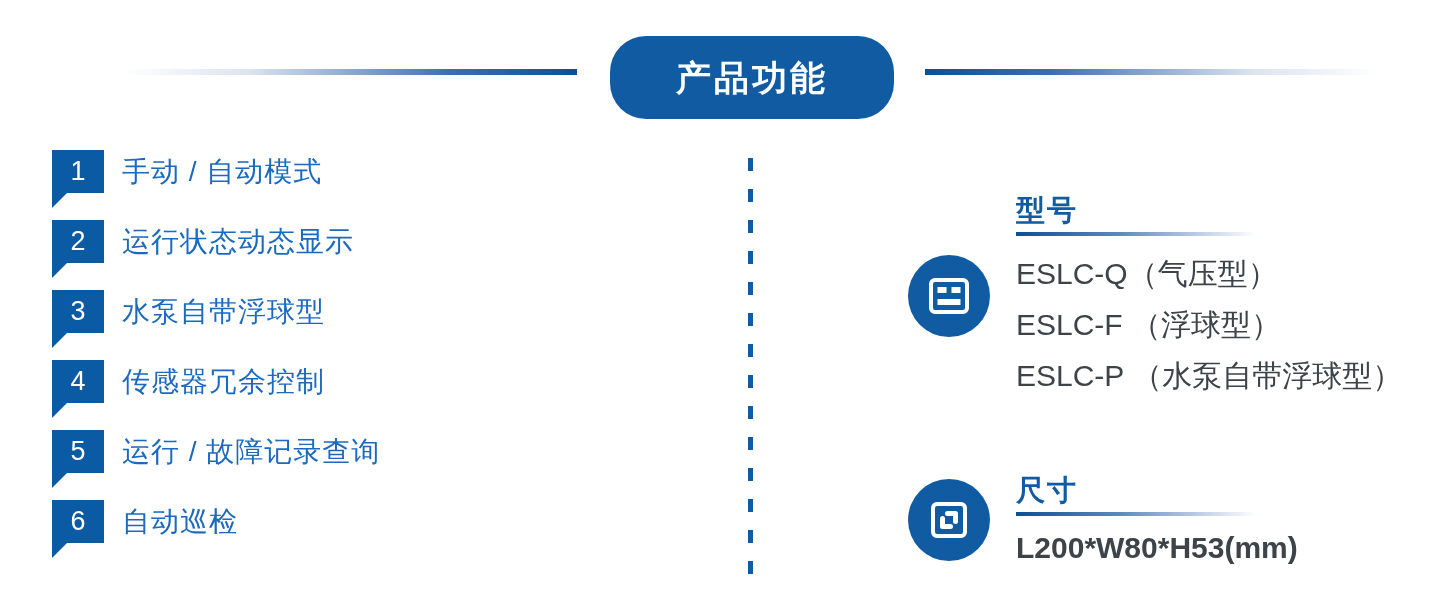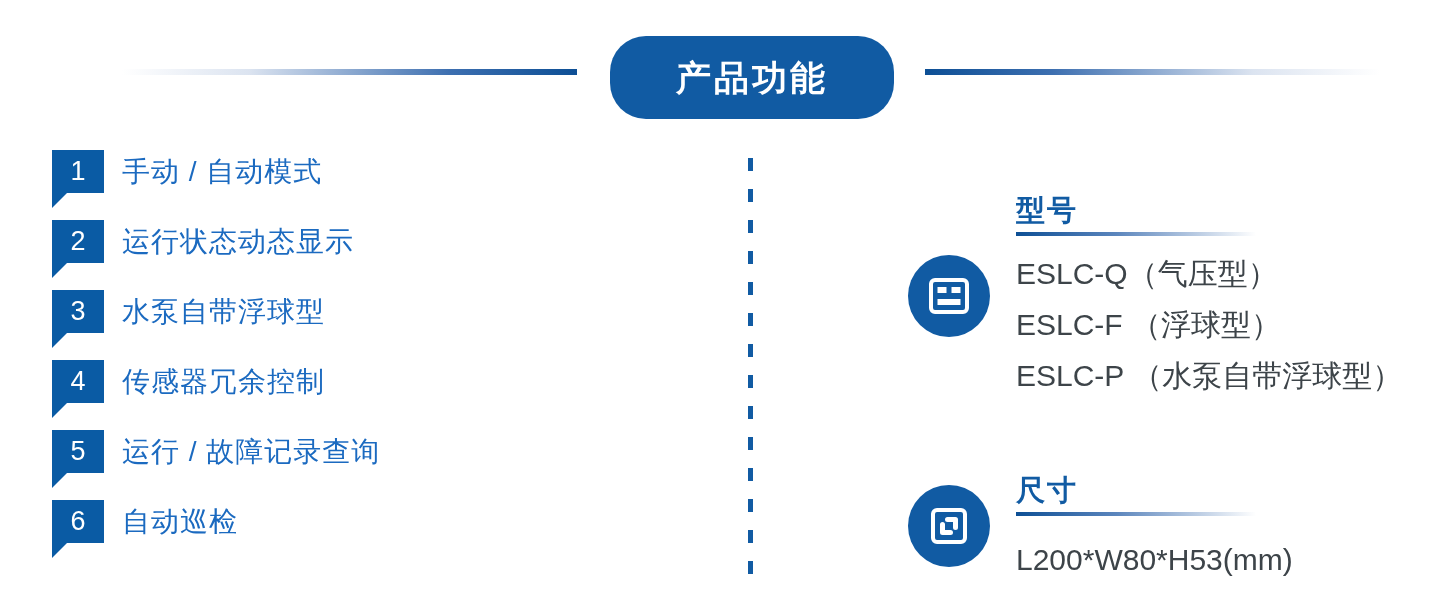--- a/index.html
+++ b/index.html
@@ -167,21 +167,21 @@
   }
   .info-lines {
     margin-top: 12px;
   }
   .info-line {
     color: #3d4449;
     font-size: 30px;
     line-height: 51px;
     white-space: nowrap;
   }
-  #info-size .info-lines { margin-top: 22px; }
+  #info-size .info-lines { margin-top: 10px; font-weight: bold; }
   #info-size .info-line { line-height: 44px; }
 </style>
 </head>
 <body>
 
 <div class="header">
   <div class="header-rule left"></div>
   <div class="title-pill">
     <span class="title-pill-text">产品功能</span>
   </div>

